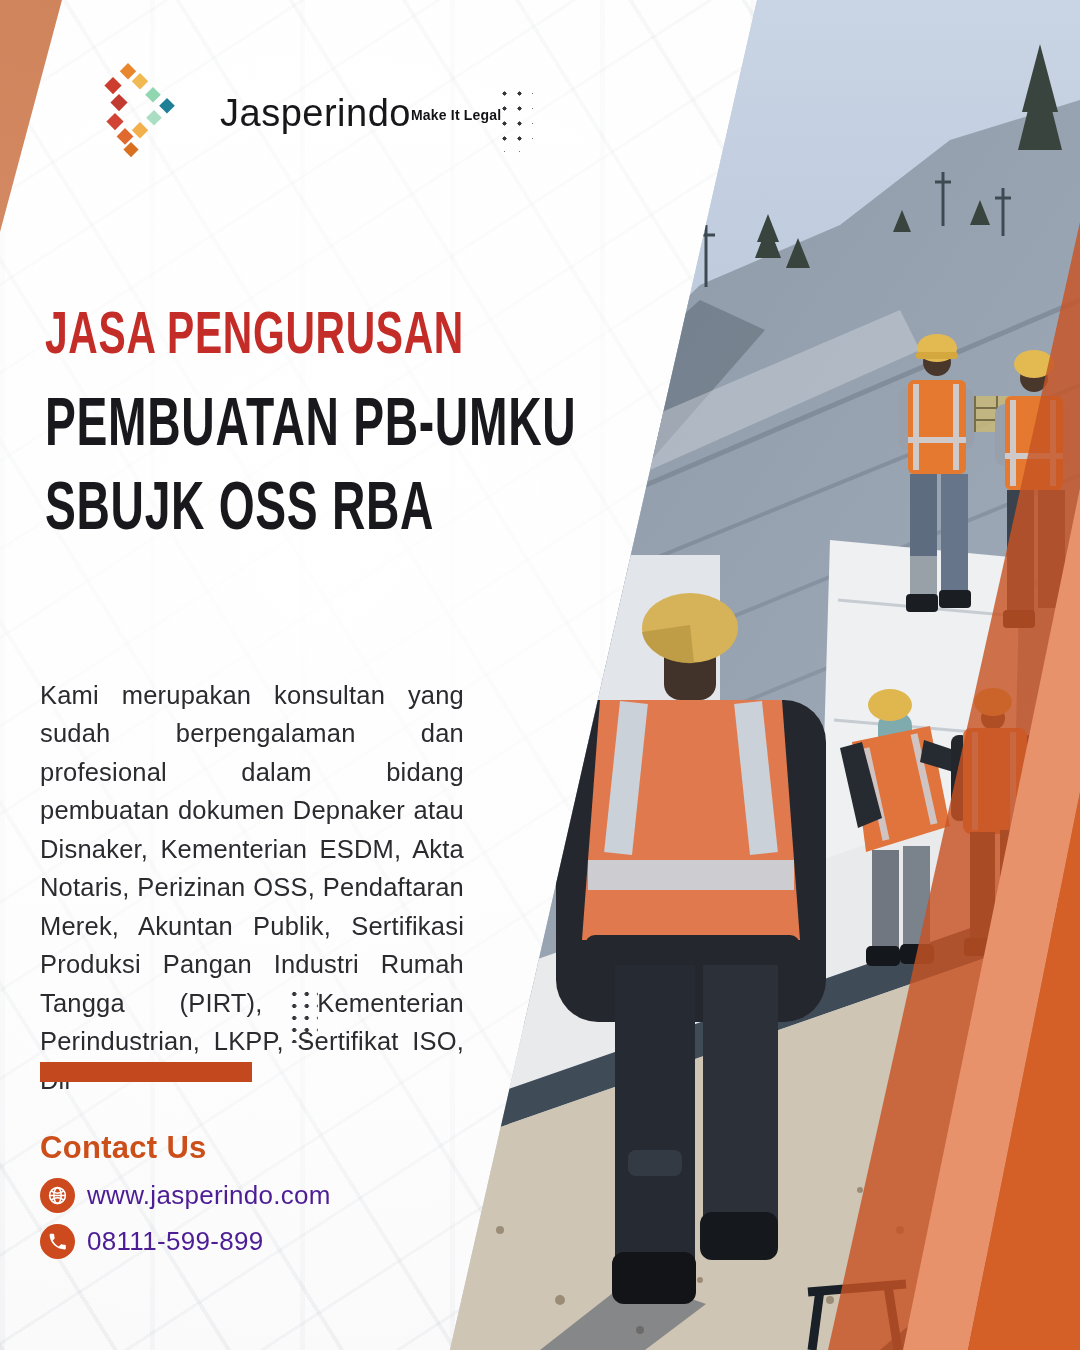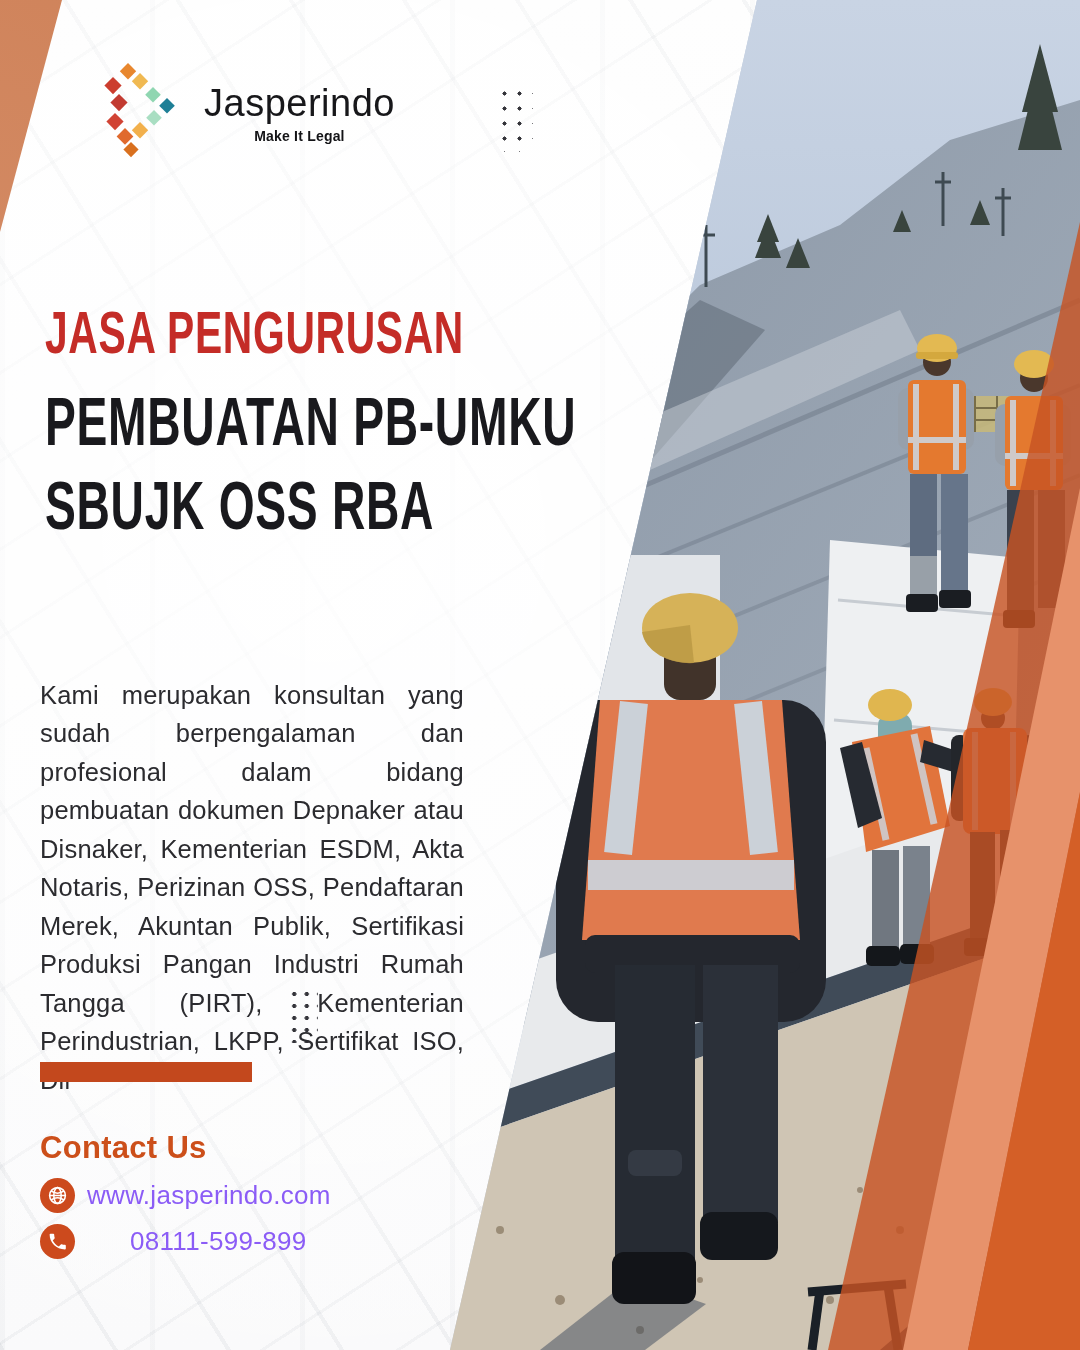--- a/index.html
+++ b/index.html
@@ -44,21 +44,21 @@
     background:#D45F27;
   }
   .corner-wedge{
     position:absolute;inset:0;
     clip-path:polygon(0 0,62px 0,0 232px);
     background:linear-gradient(205deg,#CB7C52,#DE9B78);
   }
   
   .logo{position:absolute;left:96px;top:58px;display:flex;align-items:center;}
   .logo-mark{width:92px;height:110px;}
-  .logo-text{margin-left:16px;display:flex;flex-direction:column;align-items:center;}
+  .logo-text{margin-left:32px;display:flex;flex-direction:row;align-items:center;}
   .logo-name{font-size:38px;font-weight:400;color:#17171A;letter-spacing:.5px;}
   .logo-tagline{font-size:14px;font-weight:700;color:#131316;margin-top:3px;letter-spacing:.2px;}
   
   .dots{position:absolute;background-image:radial-gradient(circle,#34343A 1.9px,transparent 2.2px);}
   .dots-top{left:497px;top:86px;width:36px;height:66px;background-size:15px 15px;}
   .dots-bottom{left:288px;top:988px;width:30px;height:55px;background-size:12.5px 12px;}
   
   .headline{position:absolute;left:45px;top:303px;}
   .hl-line{display:block;transform:scaleX(.68);transform-origin:left top;
     font-weight:700;white-space:nowrap;letter-spacing:1px;line-height:1;}
@@ -69,24 +69,24 @@
     position:absolute;left:40px;top:650px;width:424px;
     font-size:25.5px;line-height:38.5px;color:#2B2B2F;
     text-align:justify;letter-spacing:.2px;
   }
   
   .accent-bar{position:absolute;left:40px;top:1062px;width:212px;height:20px;background:#C3481D;}
   
   .contact-heading{position:absolute;left:40px;top:1130px;font-size:31px;font-weight:700;color:#CC4F1A;letter-spacing:.3px;}
   .contact-row{position:absolute;left:40px;display:flex;align-items:center;}
   .contact-row.website{top:1178px;}
-  .contact-row.phone{top:1224px;gap:43px;}
+  .contact-row.phone{top:1224px;}
   .contact-icon{width:35px;height:35px;border-radius:50%;background:#CC4A1D;display:flex;align-items:center;justify-content:center;flex:0 0 35px;}
   .contact-icon svg{width:21px;height:21px;}
-  .contact-value{margin-left:12px;font-size:26px;color:#8b5cf6;letter-spacing:.3px;}
+  .contact-value{margin-left:12px;font-size:26px;color:#4c1d95;letter-spacing:.3px;}
 </style>
 </head>
 <body>
 
 <div class="canvas">
 
   <div class="bg-texture"></div>
 
   <div class="photo">
     <svg viewBox="0 0 1080 1350" preserveAspectRatio="none">

